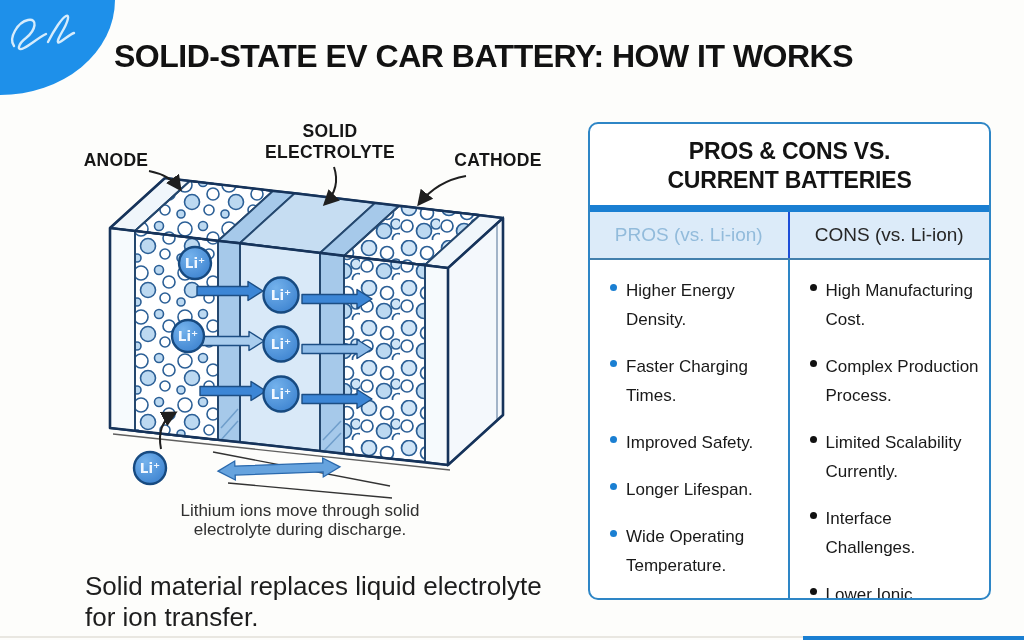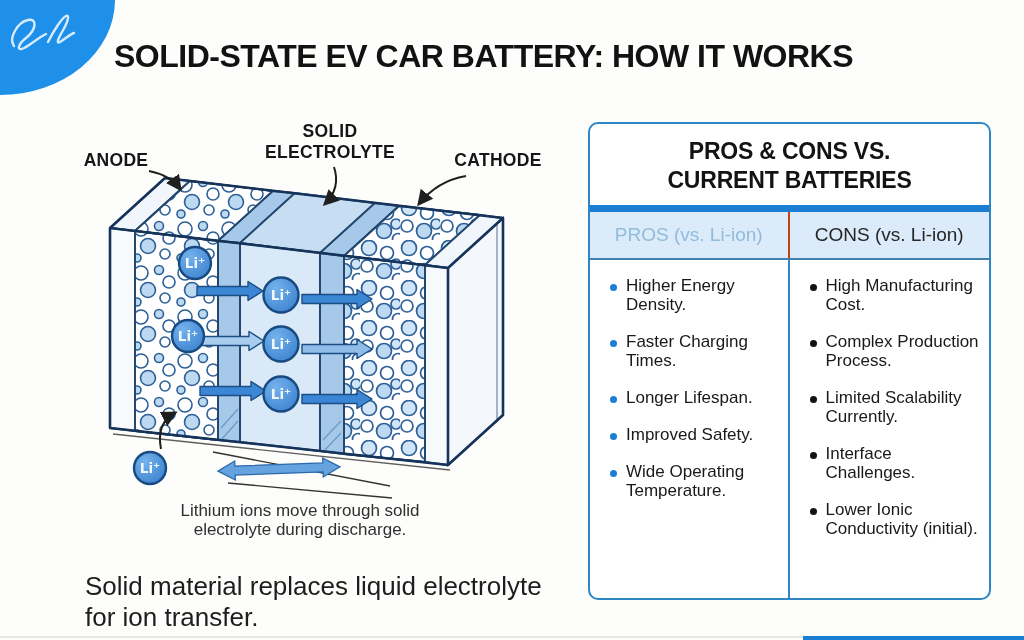--- a/index.html
+++ b/index.html
@@ -35,27 +35,27 @@
     background:#ffffff; border:2px solid #2e86c6; border-radius:10px;
     overflow:hidden; display:flex; flex-direction:column;
   }
   .panel-title {
     text-align:center; padding:13px 8px 10px; font-size:23px; font-weight:700;
     line-height:1.27; color:#131313; letter-spacing:-0.2px;
   }
   .panel-bar { height:7px; background:#1a7fd2; flex:none; }
   .panel-header { display:flex; height:48px; background:#dcebf9; border-bottom:2px solid #4380ad; flex:none; }
   .panel-header .hcell { width:50%; display:flex; align-items:center; justify-content:center; font-size:19px; }
-  .hcell.pros-h { color:#92bbdb; border-right:2px solid #c2410c; }
+  .hcell.pros-h { color:#92bbdb; border-right:2px solid #1d4ed8; }
   .hcell.cons-h { color:#262626; }
   .panel-body { display:flex; flex:1; }
   .pcol { width:50%; padding:16px 8px 0 20px; }
   .pcol.pros-col { border-right:2px solid #2e86c6; }
   .pcol ul { list-style:none; display:flex; flex-direction:column; gap:18px; }
-  .pcol li { display:flex; font-size:17px; line-height:19px; color:#191919; }
+  .pcol li { display:flex; font-size:17px; line-height:29px; color:#191919; }
   .dot { width:7px; height:7px; border-radius:50%; margin:8px 9px 0 0; flex:none; }
   .pros-dot { background:#1a7fd2; }
   .cons-dot { background:#111111; }
   .item-text { white-space:pre-line; }
   
   .bottom-line { position:absolute; left:0; bottom:2px; width:100%; height:2px; background:#e9e7e1; }
   .bottom-accent { position:absolute; left:803px; bottom:0; width:221px; height:4px; background:#1a7fd2; }
 </style>
 </head>
 <body>
@@ -216,25 +216,25 @@
             <span class="item-text">Higher Energy
 Density.</span>
           </li>
         <li>
             <span class="dot pros-dot"></span>
             <span class="item-text">Faster Charging
 Times.</span>
           </li>
         <li>
             <span class="dot pros-dot"></span>
+            <span class="item-text">Improved Safety.</span>
+          </li>
+        <li>
+            <span class="dot pros-dot"></span>
             <span class="item-text">Longer Lifespan.</span>
-          </li>
-        <li>
-            <span class="dot pros-dot"></span>
-            <span class="item-text">Improved Safety.</span>
           </li>
         <li>
             <span class="dot pros-dot"></span>
             <span class="item-text">Wide Operating
 Temperature.</span>
           </li>
       </ul>
     </div>
     <div class="pcol cons-col">
       <ul>

